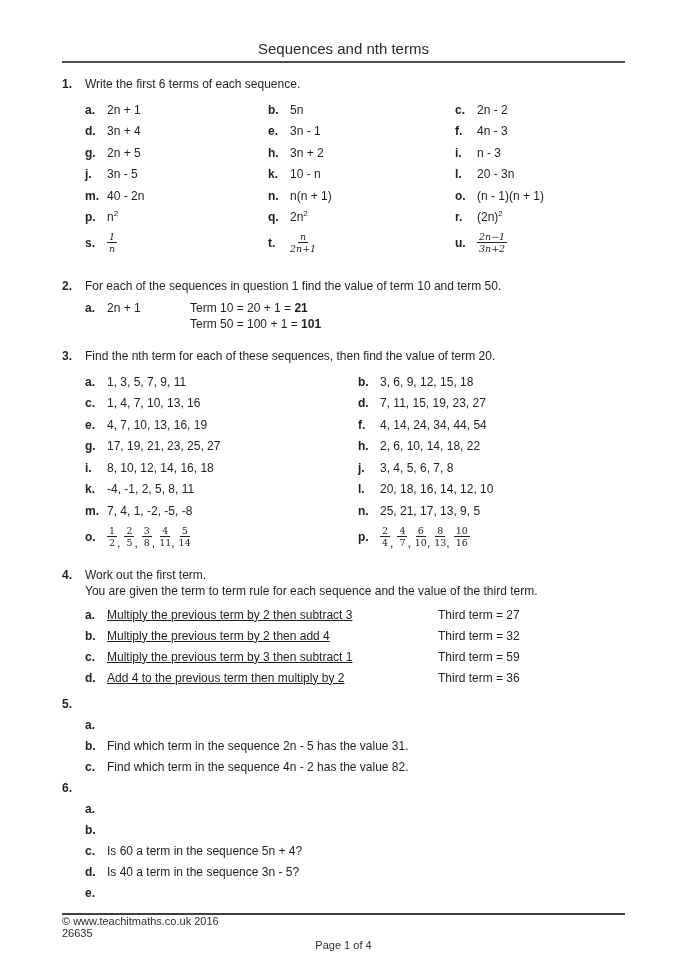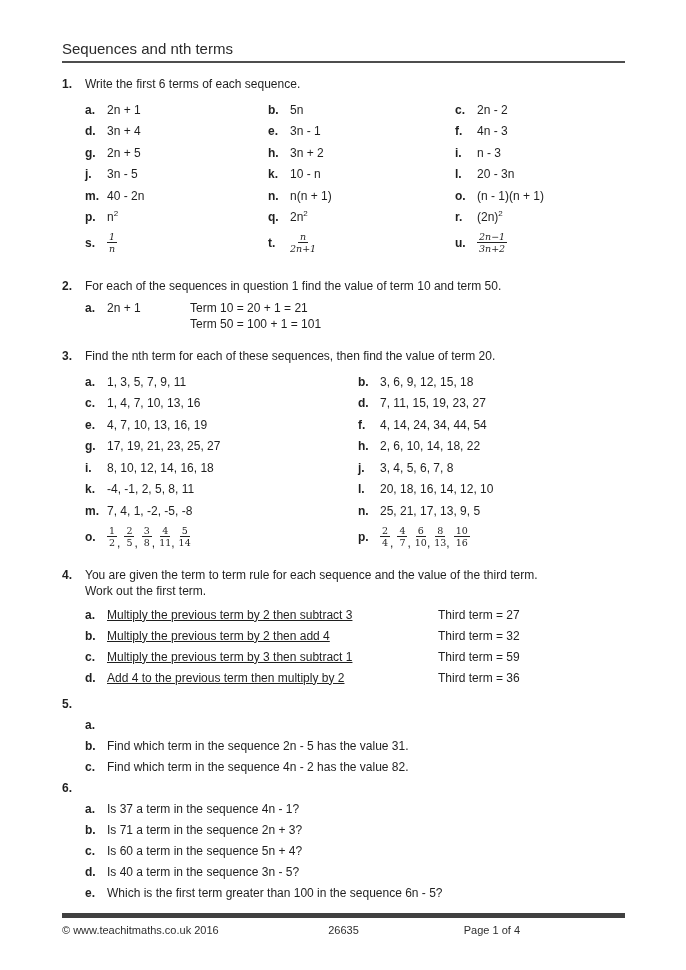--- a/index.html
+++ b/index.html
@@ -5,21 +5,21 @@
   html,body { margin:0; padding:0; }
   body {
     width:686px; height:970px; position:relative; background:#ffffff;
     font-family:"Liberation Sans", sans-serif; font-size:12px; color:#1f1f1f;
     overflow:hidden;
   }
   .page { position:absolute; left:62px; right:61px; top:0; }
 
   
   .doc-header {
-    margin-top:40px; text-align:left; font-size:15px; color:#2a2a2a;
+    margin-top:40px; text-align:center; font-size:15px; color:#2a2a2a;
     border-bottom:2px solid #4d4d4d; padding-bottom:4px; line-height:17px;
   }
 
   
   .q-head { display:flex; line-height:16px; }
   .q-num { font-weight:bold; width:23px; flex:none; }
   .q-prompt div { line-height:16px; }
 
   
   .lbl { font-weight:bold; width:22px; flex:none; }
@@ -38,21 +38,21 @@
   .frac .fn { border-bottom:1px solid #222; padding:0 2px; }
   .frac .fd { padding-top:1px; }
   .frac.it { font-style:italic; }
   .fracseq { display:inline-flex; align-items:center; }
   .fsep { align-self:flex-end; margin-right:4px; line-height:9px; }
 
   
   .q2 { margin-top:20px; }
   .q2-example { margin-left:23px; margin-top:6px; display:flex; line-height:16px; }
   .q2-expr { width:83px; flex:none; }
-  .bold { font-weight:normal; }
+  .bold { font-weight:bold; }
 
   
   .q3 { margin-top:16px; }
   .q3-grid { margin-left:23px; margin-top:7px; display:grid; grid-template-columns:273px 1fr; }
 
   
   .q4 { margin-top:15px; }
   .q4-items { margin-top:9px; }
   .q4-row { display:flex; margin-left:23px; height:21px; align-items:baseline; }
   .q4-rule { width:331px; flex:none;text-decoration:underline; }
@@ -62,22 +62,22 @@
   .q6 { margin-top:2px; }
   .solo-num { font-weight:bold; line-height:16px; }
   .qlist { margin-left:23px; margin-top:3px; }
   .qlist .item { height:21px; }
 
   .q1 { margin-top:13px; }
 
   
   .footer {
     position:absolute; top:913px; left:62px; right:61px;
-    border-top:5px solid #404040; padding-top:6px;
-    display:flex; font-size:11px; color:#2e2e2e;
+    border-top:2px solid #404040; 
+    display:flex; font-size:11px; color:#2e2e2e;flex-direction:column;
   }
   .f-left  { flex:1; text-align:left; }
   .f-center{ flex:none; }
   .f-right { flex:1; text-align:center; }
 </style>
 </head>
 <body>
 
 <div class="page">
 
@@ -322,22 +322,22 @@
             </span>
         </span>
       </div>
     </div>
   </div>
 
   <div class="q4">
     <div class="q-head">
       <span class="q-num">4.</span>
       <span class="q-prompt">
+        <div>Work out the first term.</div>
         <div>You are given the term to term rule for each sequence and the value of the third term.</div>
-        <div>Work out the first term.</div>
       </span>
     </div>
     <div class="q4-items">
       <div class="q4-row">
           <span class="lbl">a.</span>
           <span class="q4-rule">Multiply the previous term by 2 then subtract 3</span>
           <span>Third term = 27</span>
         </div>
       <div class="q4-row">
           <span class="lbl">b.</span>
@@ -372,37 +372,34 @@
           <span class="val">Find which term in the sequence  4n - 2 has the value 82.</span>
         </div>
     </div>
   </div>
 
   <div class="q6">
     <div class="solo-num">6.</div>
     <div class="qlist">
       <div class="item">
           <span class="lbl">a.</span>
-          <span class="val">Is 37 a term in the sequence 4n - 1?</span>
         </div>
       <div class="item">
           <span class="lbl">b.</span>
-          <span class="val">Is 71 a term in the sequence 2n + 3?</span>
         </div>
       <div class="item">
           <span class="lbl">c.</span>
           <span class="val">Is 60 a term in the sequence 5n + 4?</span>
         </div>
       <div class="item">
           <span class="lbl">d.</span>
           <span class="val">Is 40 a term in the sequence 3n - 5?</span>
         </div>
       <div class="item">
           <span class="lbl">e.</span>
-          <span class="val">Which is the first term greater than 100 in the sequence 6n - 5?</span>
         </div>
     </div>
   </div>
 
 </div>
 
 <div class="footer">
   <span class="f-left">© www.teachitmaths.co.uk 2016</span>
   <span class="f-center">26635</span>
   <span class="f-right">Page 1 of 4</span>

